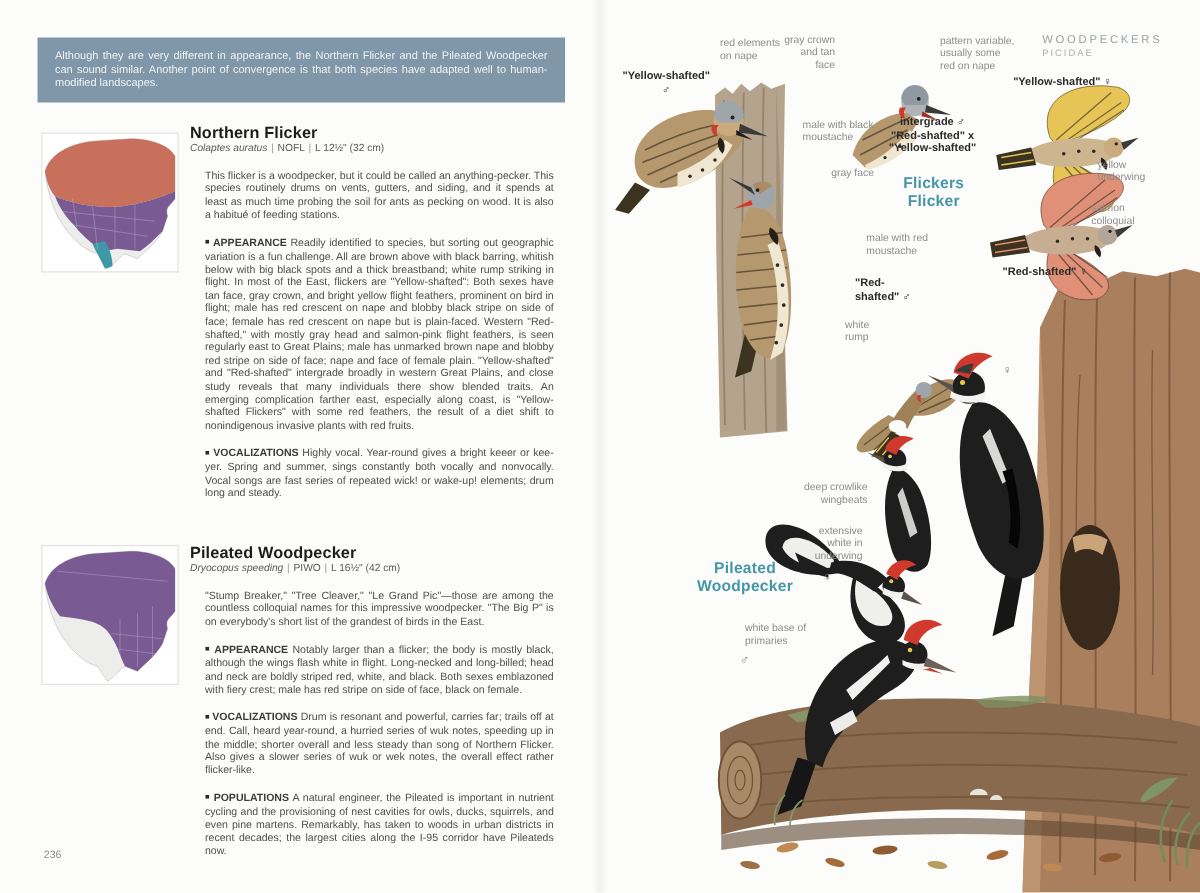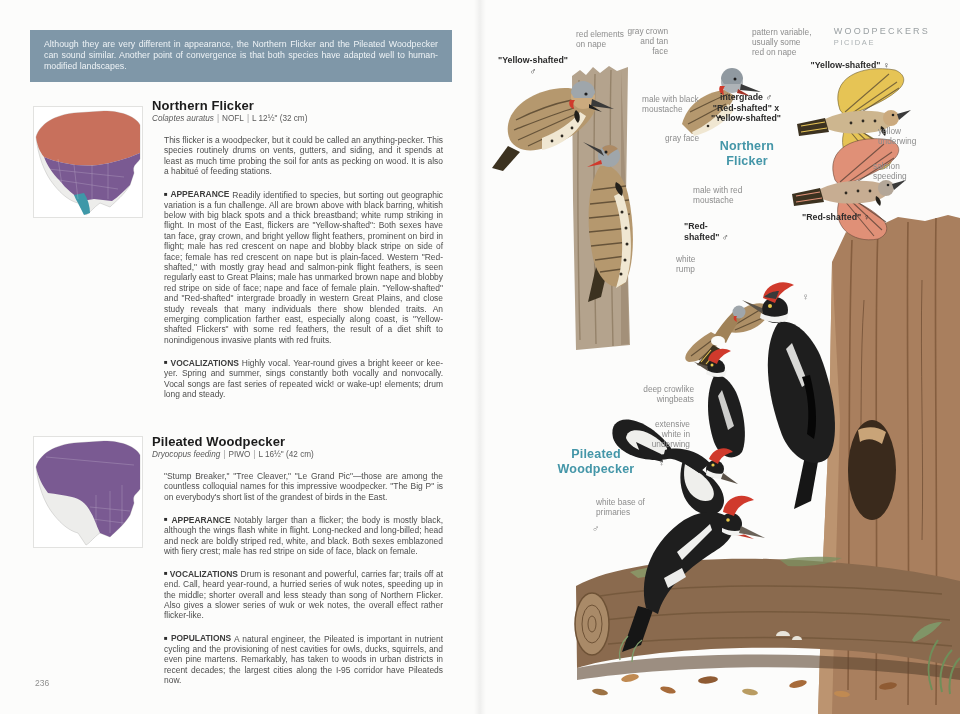--- a/index.html
+++ b/index.html
@@ -81,21 +81,21 @@
     <path d="M2,30 C6,16 22,8 40,6 L70,4 C88,4 102,10 106,18 L106,52 C102,58 98,58 100,66 L96,78 C90,88 82,94 76,100 L66,96 C62,88 60,80 56,74 C52,66 46,62 38,60 C30,58 22,57 14,56 C8,48 4,40 2,30 Z" fill="#7a5a92"></path>
     <g stroke="#ffffff" stroke-width="0.5" opacity="0.35">
       <path d="M62,58 L62,94 M76,54 L76,96 M88,48 L88,88 M56,70 L96,74 M58,82 L90,86 M12,20 L100,28"></path>
     </g>
   </svg>
 </div>
 
 <div class="species-text pw-text">
   <h2 class="species-head">Pileated Woodpecker</h2>
   <p class="sci">
-    <em>Dryocopus feeding</em><span class="sep">|</span><span>PIWO</span><span class="sep">|</span><span>L 16½" (42 cm)</span>
+    <em>Dryocopus speeding</em><span class="sep">|</span><span>PIWO</span><span class="sep">|</span><span>L 16½" (42 cm)</span>
   </p>
   <p class="body-p">"Stump Breaker," "Tree Cleaver," "Le Grand Pic"—those are among the countless colloquial names for this impressive woodpecker. "The Big P" is on everybody's short list of the grandest of birds in the East.</p>
   <p class="body-p"><span class="sec-label">APPEARANCE</span> <span>Notably larger than a flicker; the body is mostly black, although the wings flash white in flight. Long-necked and long-billed; head and neck are boldly striped red, white, and black. Both sexes emblazoned with fiery crest; male has red stripe on side of face, black on female.</span></p>
   <p class="body-p"><span class="sec-label">VOCALIZATIONS</span> <span>Drum is resonant and powerful, carries far; trails off at end. Call, heard year-round, a hurried series of wuk notes, speeding up in the middle; shorter overall and less steady than song of Northern Flicker. Also gives a slower series of wuk or wek notes, the overall effect rather flicker-like.</span></p>
   <p class="body-p"><span class="sec-label">POPULATIONS</span> <span>A natural engineer, the Pileated is important in nutrient cycling and the provisioning of nest cavities for owls, ducks, squirrels, and even pine martens. Remarkably, has taken to woods in urban districts in recent decades; the largest cities along the I-95 corridor have Pileateds now.</span></p>
 </div>
 
 <div class="pagenum left">236</div>
 <div class="pagenum right">237</div>
 
@@ -310,26 +310,26 @@
 ♂</div>
   <div class="plbl dark tc" style="left:212px;top:92px;width:108px">intergrade ♂
 "Red-shafted" x
 "Yellow-shafted"</div>
   <div class="plbl dark tc" style="left:300px;top:60px;width:140px">"Yellow-shafted" ♀</div>
   <div class="plbl" style="left:162px;top:95px;width:74px">male with black
 moustache</div>
   <div class="plbl" style="left:398px;top:127px;width:60px">yellow
 underwing</div>
   <div class="plbl" style="left:185px;top:134px;width:50px">gray face</div>
-  <div class="plbl teal tc" style="left:212px;top:139px;width:110px">Northern
+  <div class="plbl teal tc" style="left:212px;top:139px;width:110px">Flickers
 Flicker</div>
   <div class="plbl" style="left:213px;top:186px;width:70px">male with red
 moustache</div>
   <div class="plbl" style="left:393px;top:162px;width:60px">salmon
-speeding</div>
+colloquial</div>
   <div class="plbl dark" style="left:204px;top:221px;width:62px">"Red-
 shafted" ♂</div>
   <div class="plbl dark" style="left:322px;top:212px;width:84px">"Red-shafted" ♀</div>
   <div class="plbl" style="left:196px;top:255px;width:40px">white
 rump</div>
   <div class="plbl sym" style="left:322px;top:292px">♀</div>
   <div class="plbl tr" style="left:140px;top:385px;width:74px">deep crowlike
 wingbeats</div>
   <div class="plbl tr" style="left:152px;top:420px;width:58px">extensive
 white in

